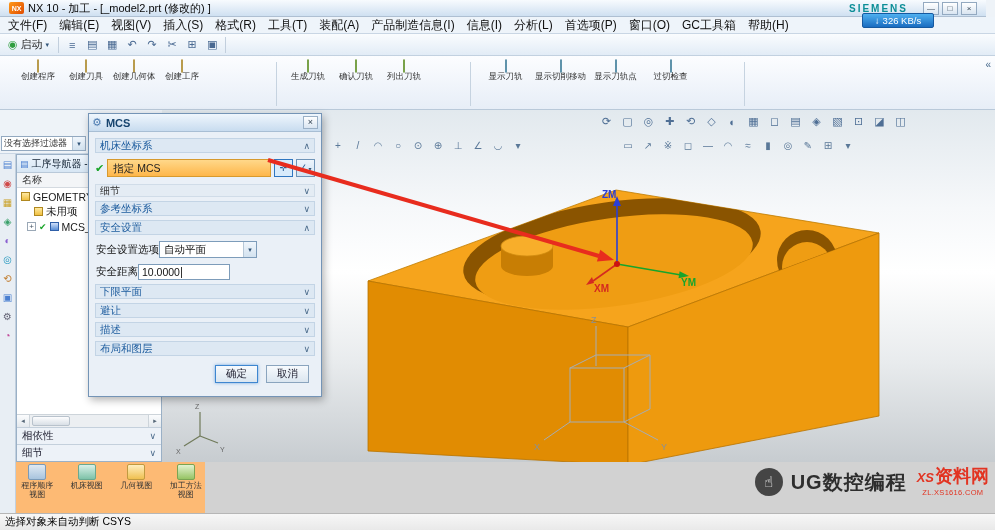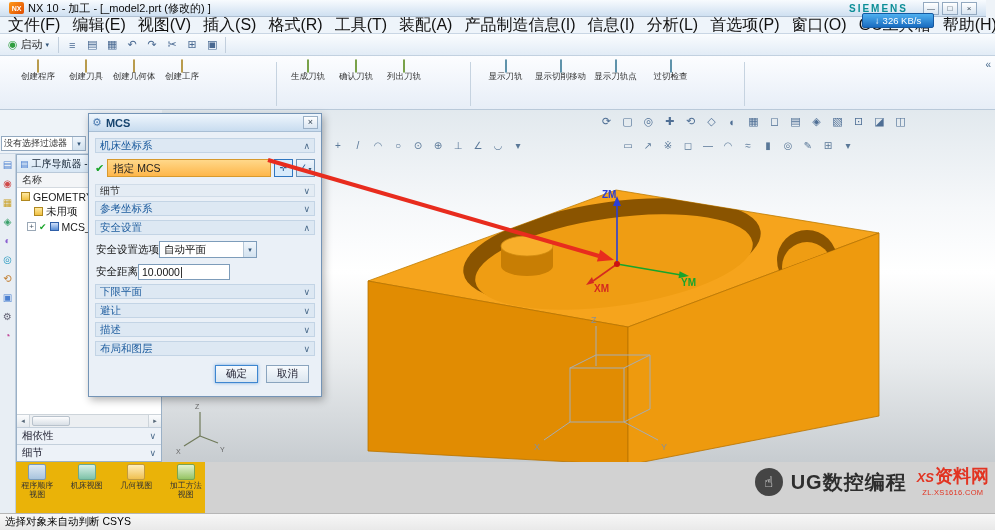--- a/index.html
+++ b/index.html
@@ -15,21 +15,21 @@
     font-size:7px;font-weight:bold;display:flex;align-items:center;justify-content:center;border-radius:2px}
   .win-title{font-size:11px;color:#0a0a0a;white-space:nowrap}
   .tb-right{margin-left:auto;display:flex;align-items:center;gap:3px}
   .brand{color:#0c8e97;font-weight:bold;font-size:10px;letter-spacing:2px;margin-right:12px}
   .wbtn{width:16px;height:13px;border:1px solid #93a9c0;background:linear-gradient(#fff,#d9e5f1);
     font-size:8px;line-height:11px;text-align:center;color:#345}
 
   
   .menubar{position:absolute;left:0;top:17px;width:995px;height:17px;background:#eef4fa;
     border-bottom:1px solid #c9d6e4;display:flex;align-items:center;padding-left:2px;z-index:29}
-  .menu-item{padding:13px 6px;font-size:16px;color:#111;white-space:nowrap}
+  .menu-item{padding:13px 6px;font-size:12px;color:#111;white-space:nowrap}
   .mb-ctrl{position:absolute;right:3px;top:2px;display:flex;gap:2px}
   .mb-ctrl .wbtn{width:14px;height:12px;font-size:7px;line-height:10px}
 
   
   .quickbar{position:absolute;left:0;top:34px;width:995px;height:22px;
     background:linear-gradient(#fafcfe,#e2ecf6);border-bottom:1px solid #c2d1e0;
     display:flex;align-items:center;padding:0 3px;z-index:28}
   .start-btn{display:flex;align-items:center;gap:3px;padding:1px 5px}
   .start-glyph{color:#2f9e3f;font-size:11px}
   .sm-arrow{font-size:7px;color:#33567a}
@@ -105,21 +105,21 @@
   .hs-btn{width:13px;height:12px;font-size:7px;text-align:center;line-height:12px;color:#567;
     border-right:1px solid #cdd4da;background:linear-gradient(#fbfcfd,#e4e9ee)}
   .hs-btn.right{margin-left:auto;border-left:1px solid #cdd4da;border-right:none}
   .hs-thumb{width:38px;height:10px;margin-left:2px;background:linear-gradient(#fdfdfe,#d8dfe6);
     border:1px solid #b8c2cc;border-radius:2px}
   .nav-sec{height:17px;background:#edf2f8;border-top:1px solid #c4d0dc;display:flex;align-items:center;
     padding:0 5px;font-size:10.5px;color:#223;flex:none}
   .nav-sec .chev{margin-left:auto;color:#4a6a8a;font-size:9px}
 
   
-  .bottombar{position:absolute;left:16px;top:462px;width:189px;height:51px;background:#eab308;
+  .bottombar{position:absolute;left:16px;top:462px;width:189px;height:51px;background:#fdba74;
     display:flex;gap:11px;padding:1px 0 0 2px;z-index:20}
   .vbtn{width:45px;text-align:center}
   .vbtn-icon{width:18px;height:16px;margin:1px auto;border-radius:2px;border:1px solid #7a9ab8;
     background:linear-gradient(#dfe9f3,#a8c4de);display:block}
   .vbtn:nth-child(2) .vbtn-icon{background:linear-gradient(#d8f0e8,#7ec2a8);border-color:#6aa890}
   .vbtn:nth-child(3) .vbtn-icon{background:linear-gradient(#ffeebe,#efc050);border-color:#c09a40}
   .vbtn:nth-child(4) .vbtn-icon{background:linear-gradient(#e2f2d0,#96c464);border-color:#7aa452}
   .vbtn-label{font-size:8px;line-height:9px;color:#333;display:block;height:28px;overflow:hidden}
 
   

